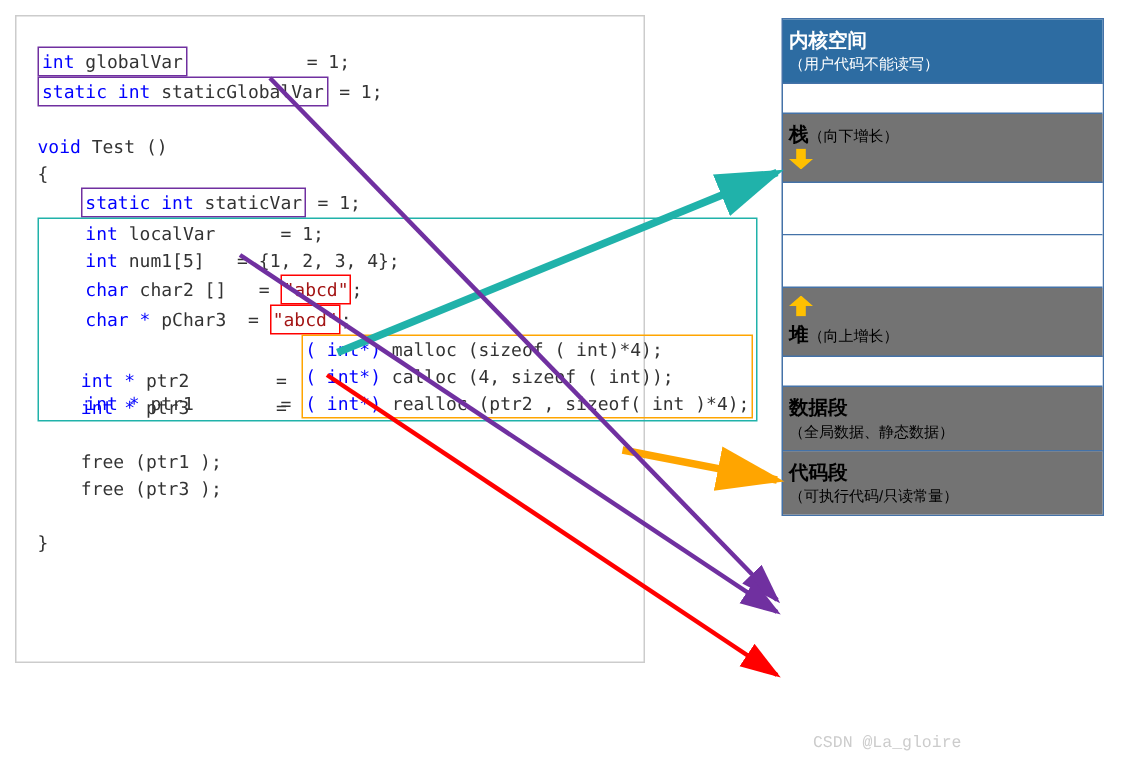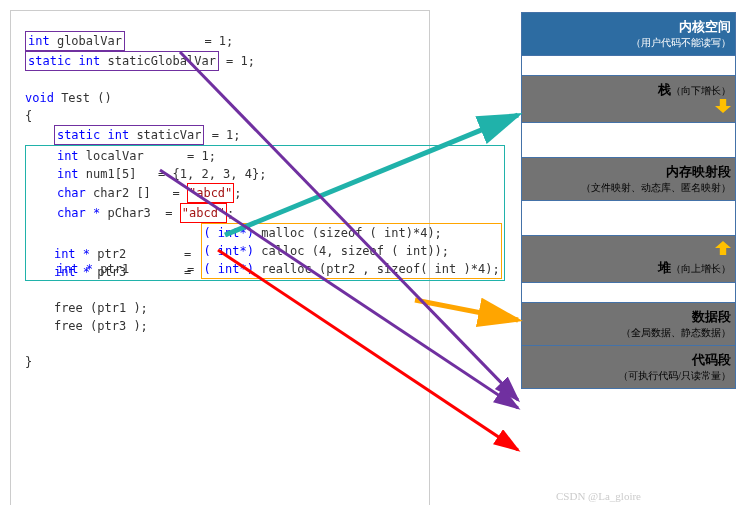--- a/index.html
+++ b/index.html
@@ -1,36 +1,36 @@
 <!DOCTYPE html>
 <html><head>
 <meta charset="utf-8">
 <style>
 * { box-sizing: border-box; margin: 0; padding: 0; }
 body { font-family: Consolas, monospace; font-size: 12px; position: relative; width: 751px; height: 505px; background: #fff; }
-.code-panel { position: absolute; left: 10px; top: 10px; width: 420px; height: 496px; border: 1px solid #ccc; padding: 20px 14px; }
+.code-panel { position: absolute; left: 10px; top: 10px; width: 420px; height: 432px; border: 1px solid #ccc; padding: 20px 14px; }
 .line { white-space: pre; line-height: 1.5; color: #333; }
 .kw-blue { color: #0000ff; }
 .str { color: #a31515; }
 .box-purple { border: 1.5px solid #7030a0; padding: 0 2px; display: inline-block; }
 .box-teal { border: 1.5px solid #20b2aa; padding: 1px 2px; display: inline-block; }
 .box-red { border: 1.5px solid #ff0000; padding: 0 1px; display: inline-block; }
 .box-orange { border: 1.5px solid #ffa500; padding: 0 1px; display: inline-block; }
 .mem-panel { position: absolute; right: 15px; top: 12px; width: 215px; border: 1.5px solid #4472a8; }
-.mem-cell { border-bottom: 1.5px solid #4472a8; text-align: right; padding: 5px 4px; font-family: Liberation Serif, serif; }
+.mem-cell { border-bottom: 1.5px solid #4472a8; text-align: left; padding: 5px 4px; font-family: Liberation Sans, sans-serif; }
 .mem-cell:last-child { border-bottom: none; }
 .mem-dark { background: #2d6ca2; color: #fff; }
 .mem-light { background: #737373; color: #000; }
 .mem-white { background: #fff; }
 .mem-title { font-weight: bold; font-size: 13px; }
 .mem-sub { font-size: 10px; }
 .arrow-down { display: inline-block; width: 16px; height: 14px; background: #ffc000; clip-path: polygon(30% 0, 70% 0, 70% 50%, 100% 50%, 50% 100%, 0 50%, 30% 50%); }
 .arrow-up { display: inline-block; width: 16px; height: 14px; background: #ffc000; clip-path: polygon(50% 0, 100% 50%, 70% 50%, 70% 100%, 30% 100%, 30% 50%, 0 50%); }
 .svg-overlay { position: absolute; left: 0; top: 0; width: 751px; height: 505px; pointer-events: none; }
-.watermark { position: absolute; bottom: 3px; right: 110px; color: #ccc; font-size: 11px; font-family: Liberation Serif, serif; }
+.watermark { position: absolute; bottom: 3px; right: 110px; color: #ccc; font-size: 11px; font-family: Liberation Mono, monospace; }
 </style>
 </head>
 <body>
 
 <div class="code-panel">
   <div class="line"><span class="box-purple"><span class="kw-blue">int </span><span>globalVar</span></span><span>           </span><span>= 1;</span></div>
   <div class="line"><span class="box-purple"><span class="kw-blue">static int </span><span>staticGlobalVar</span></span><span> = 1;</span></div>
   <div class="line"> </div>
   <div class="line"><span class="kw-blue">void </span><span>Test</span><span> ()</span></div>
   <div class="line">{</div>
@@ -55,24 +55,20 @@
   <div class="mem-cell mem-dark">
     <div class="mem-title">内核空间</div>
     <div class="mem-sub">（用户代码不能读写）</div>
   </div>
   <div class="mem-cell mem-white" style="height:20px"></div>
   <div class="mem-cell mem-light">
     <div><span class="mem-title">栈</span><span class="mem-sub">（向下增长）</span></div>
     <div><span class="arrow-down"></span></div>
   </div>
   <div class="mem-cell mem-white" style="height:35px"></div>
-  <div class="mem-cell mem-light">
-    <div class="mem-title">内存映射段</div>
-    <div class="mem-sub">（文件映射、动态库、匿名映射）</div>
-  </div>
   <div class="mem-cell mem-white" style="height:35px"></div>
   <div class="mem-cell mem-light">
     <div><span class="arrow-up"></span></div>
     <div><span class="mem-title">堆</span><span class="mem-sub">（向上增长）</span></div>
   </div>
   <div class="mem-cell mem-white" style="height:20px"></div>
   <div class="mem-cell mem-light">
     <div class="mem-title">数据段</div>
     <div class="mem-sub">（全局数据、静态数据）</div>
   </div>

